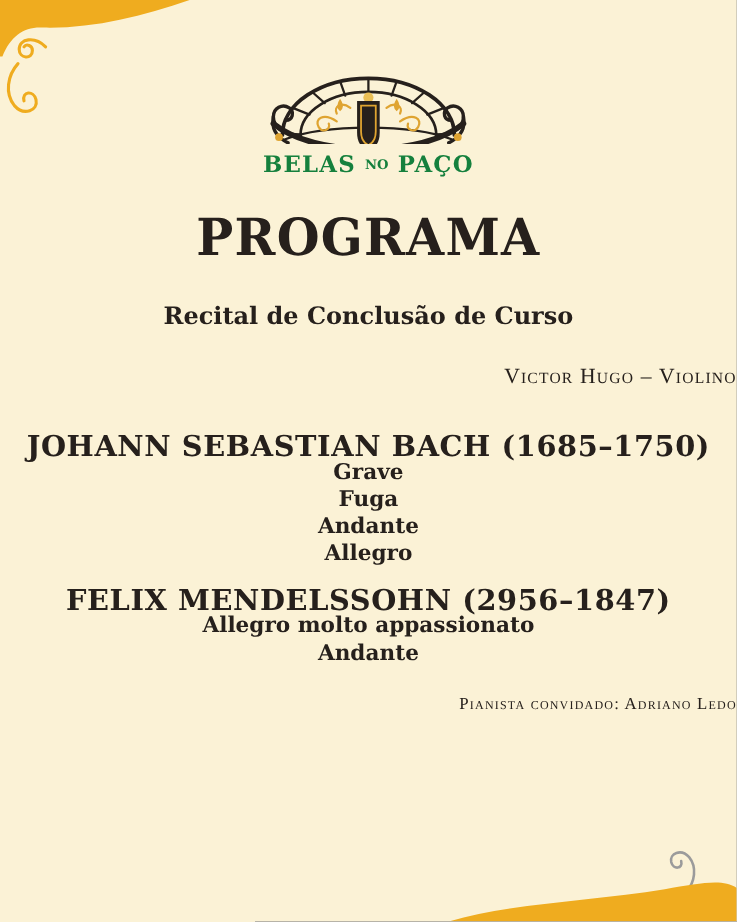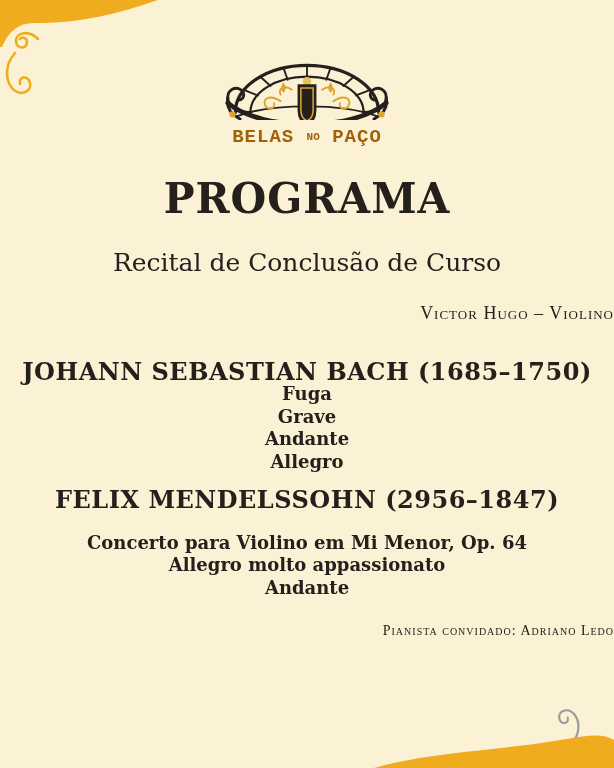--- a/index.html
+++ b/index.html
@@ -16,41 +16,40 @@
   
   .wave-top{position:absolute;top:0;left:0;}
   .swirl-top{position:absolute;top:28px;left:2px;}
   .wave-bottom{position:absolute;bottom:0;right:0;}
   .swirl-bottom{position:absolute;top:706px;left:548px;}
 
   
   .logo{margin:0 auto;padding-top:54px;width:200px;}
   .wordmark{
     margin-top:2px;
-    color:#a16207;
+    color:#15803d;
     font-weight:bold;
     font-size:19px;
     letter-spacing:1px;
     white-space:nowrap;
-    font-family:Liberation Mono, monospace;
   }
   .wm-small{font-size:11px;vertical-align:2px;letter-spacing:0;}
 
   .title{
     margin:26px 0 0 0;
     font-size:41px;
     font-weight:bold;
     letter-spacing:1px;
     line-height:48px;
     transform:scaleY(1.04);
   }
   .subtitle{
     margin:26px 0 0 0;
-    font-size:25px;
-    font-weight:normal;
+    font-size:20px;
+    font-weight:bold;
     line-height:30px;
   }
   .smallcaps{
     font-family:"Liberation Serif", serif;
     font-variant:small-caps;
     letter-spacing:1px;
     text-align:right;
   }
   .performer{
     margin-top:24px;
@@ -146,29 +145,28 @@
       <span>PAÇO</span>
     </div>
   </div>
 
   <h1 class="title">PROGRAMA</h1>
   <h2 class="subtitle">Recital de Conclusão de Curso</h2>
   <div class="performer smallcaps">Victor Hugo – Violino</div>
 
   <section class="piece piece-1">
     <div class="composer">JOHANN SEBASTIAN BACH (1685–1750)</div>
+    <div class="movement">Grave</div>
     <div class="movement">Fuga</div>
-    <div class="movement">Grave</div>
     <div class="movement">Andante</div>
     <div class="movement">Allegro</div>
   </section>
 
   <section class="piece piece-2">
     <div class="composer">FELIX MENDELSSOHN (2956–1847)</div>
-    <div class="work">Concerto para Violino em Mi Menor, Op. 64</div>
     <div class="movement">Allegro molto appassionato</div>
     <div class="movement">Andante</div>
   </section>
 
   <div class="footer-line smallcaps">Pianista convidado: Adriano Ledo</div>
 
   <svg class="swirl-bottom" width="36" height="58" viewBox="0 0 40 70">
     <g fill="none" stroke="#9B9B9B" stroke-width="2.6" stroke-linecap="round" transform="rotate(180 20 35)">
       <path d="M36,11 C27,2 14,4 14,13 C14,21 25,22 25,14 C25,10 20,8 18,11"></path>
       <path d="M13,25 C4,35 2,50 10,60 C18,69 30,64 28,55 C26,47 16,48 18,56"></path>

